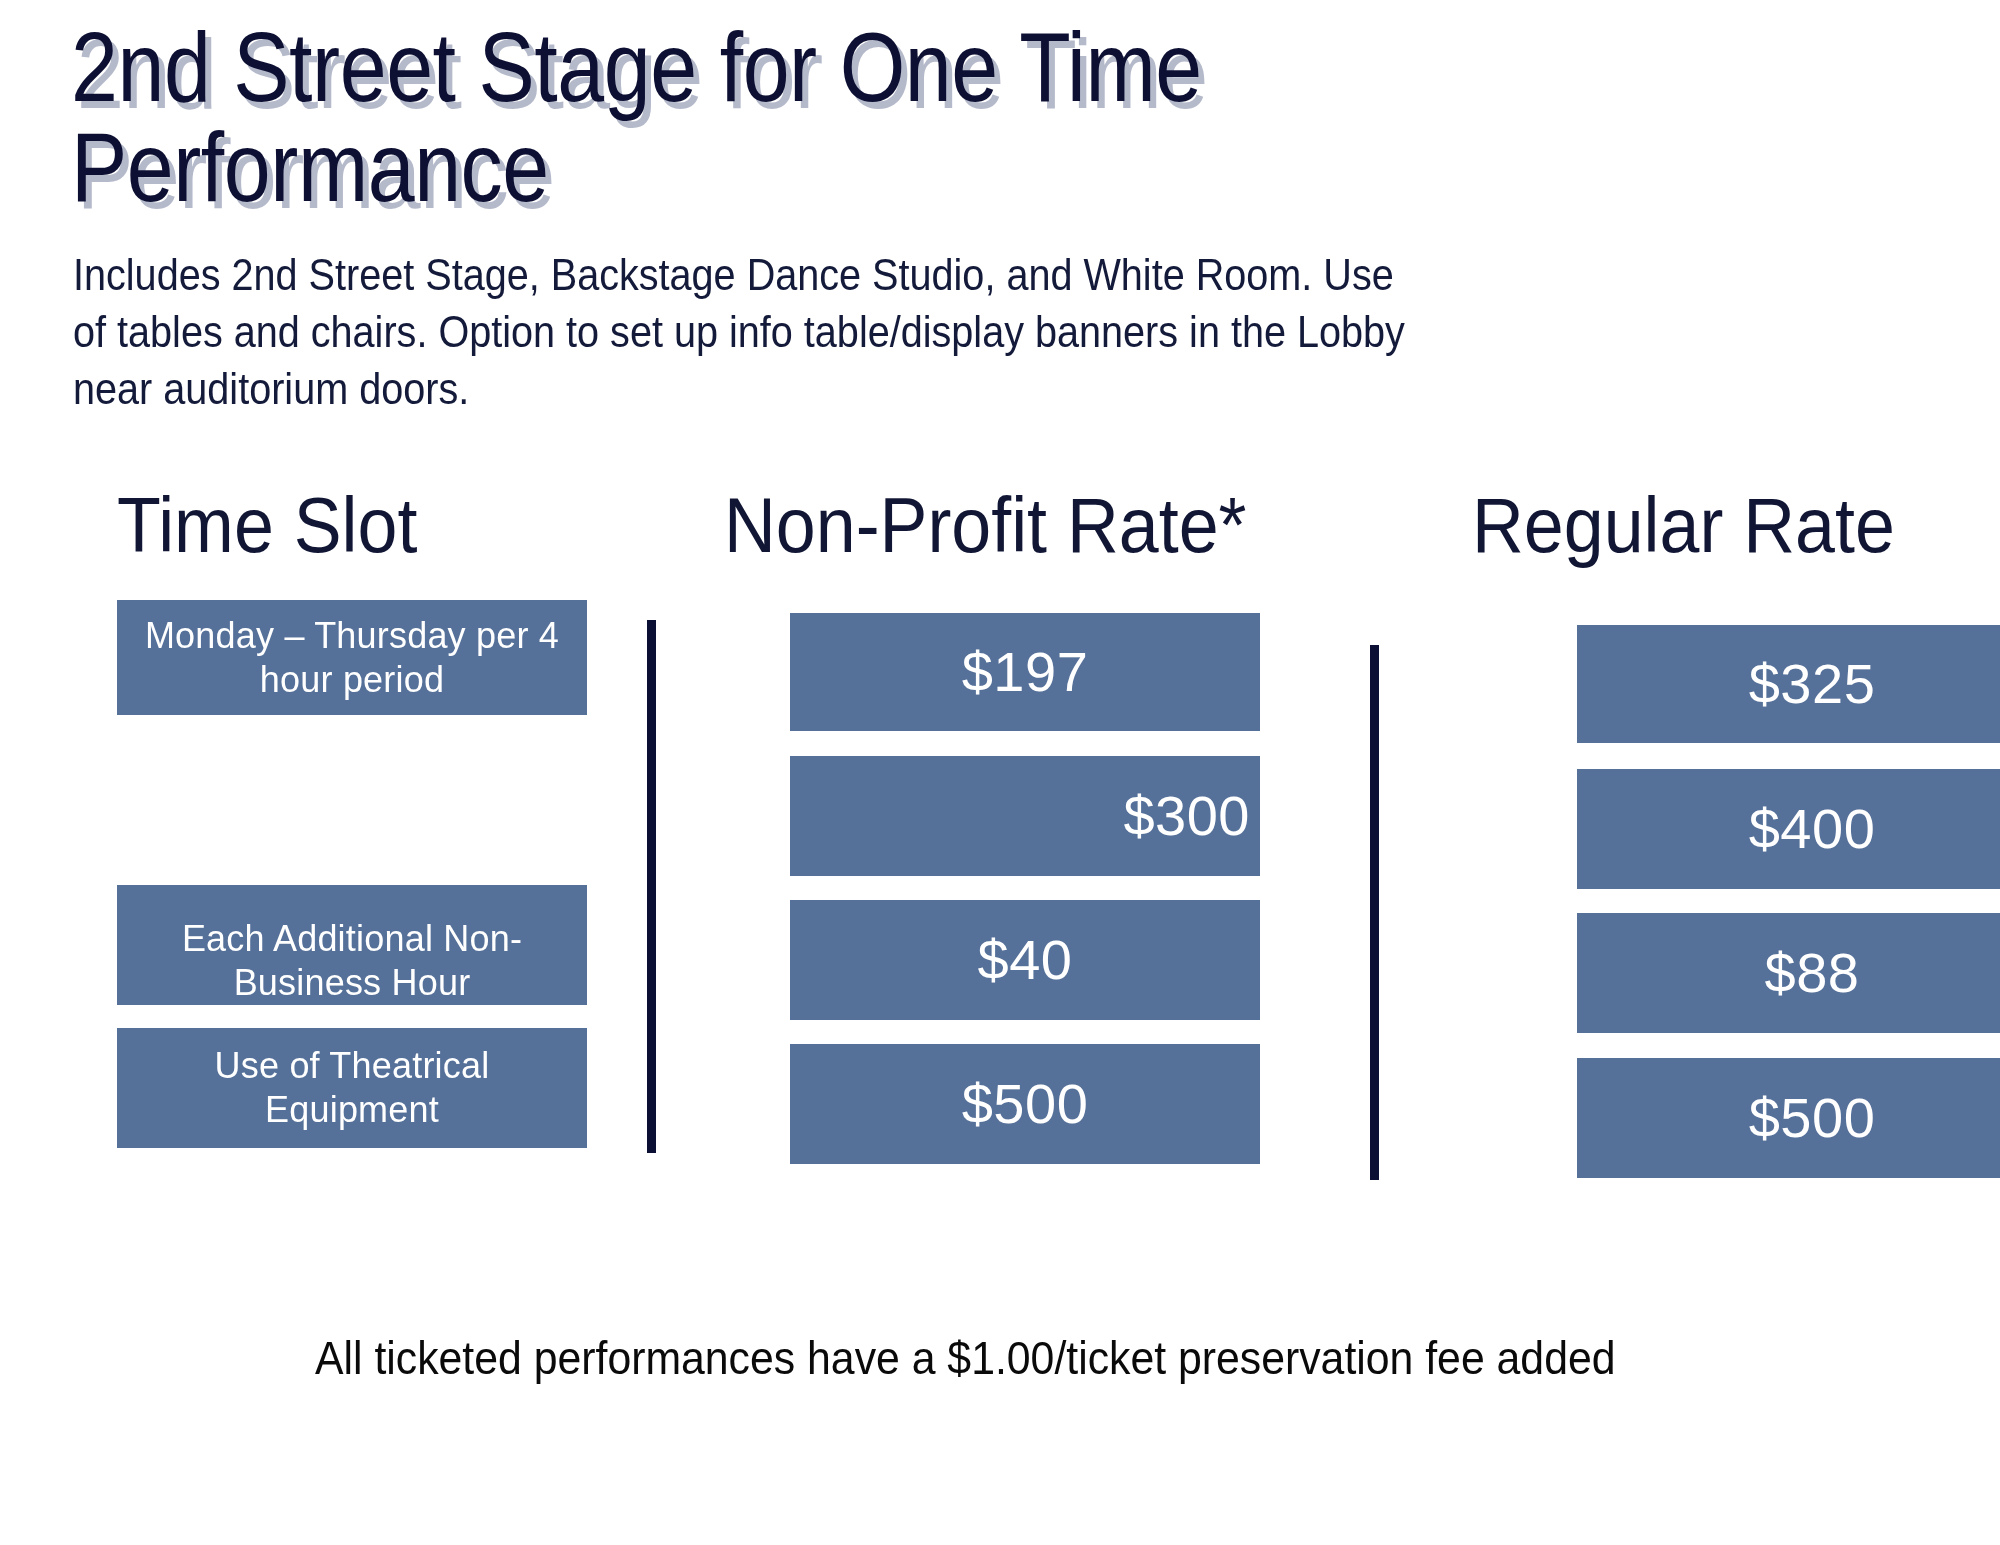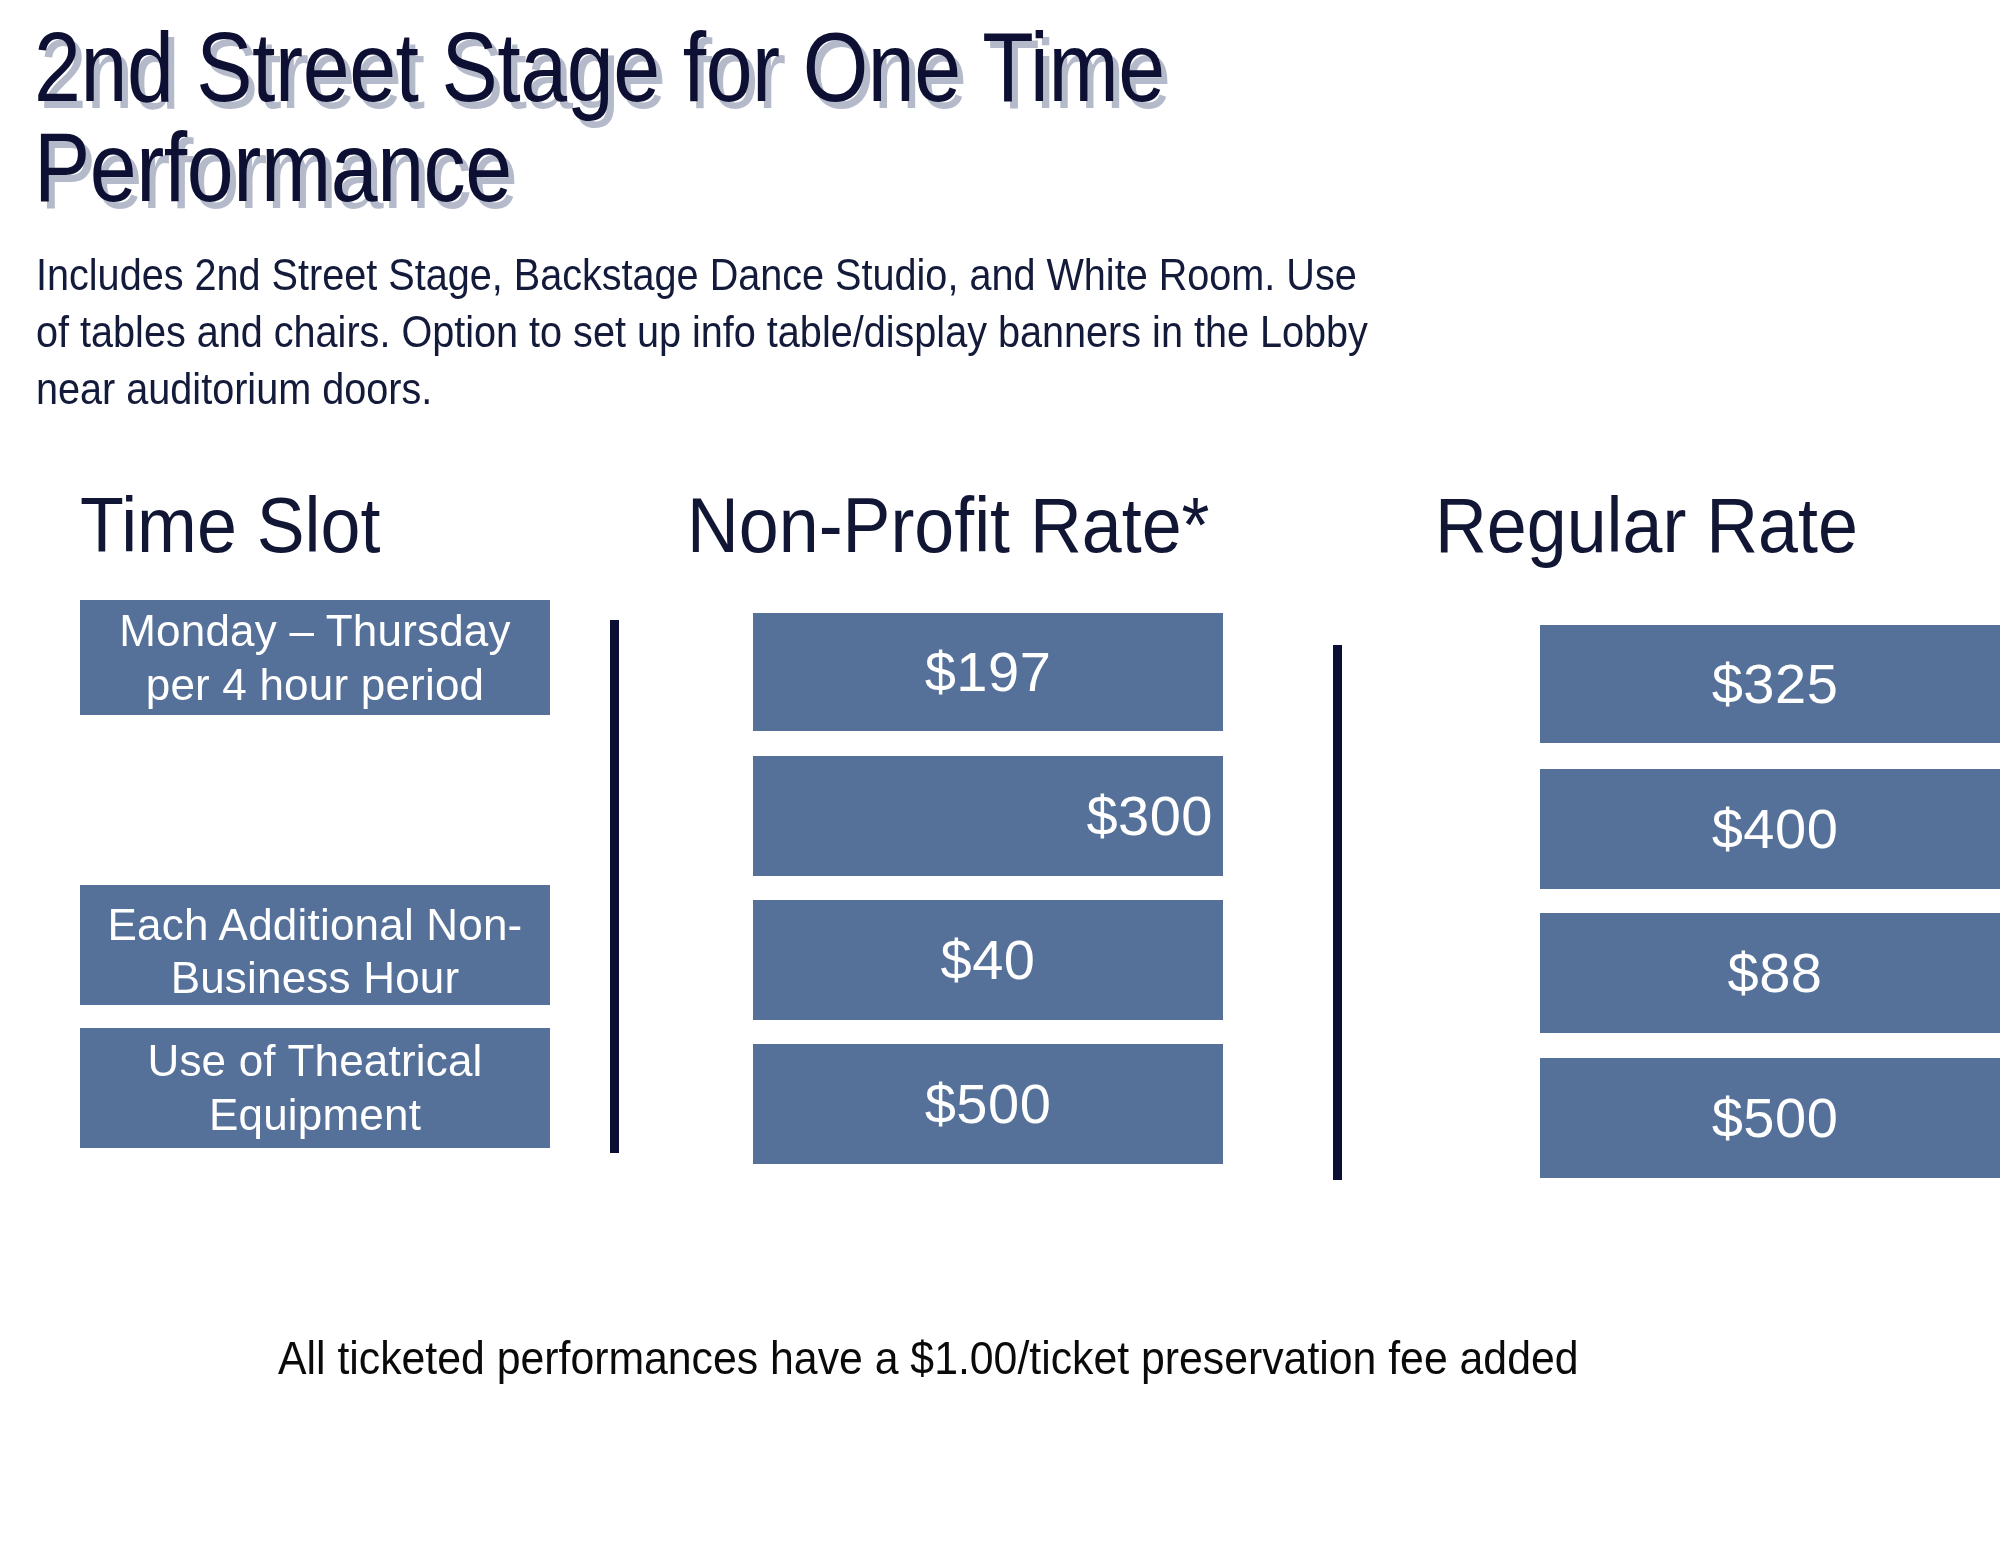--- a/index.html
+++ b/index.html
@@ -3,21 +3,21 @@
 <meta charset="utf-8">
 <style>
   html,body{margin:0;padding:0;}
   body{
     width:2000px;height:1545px;
     background:#ffffff;
     font-family:"Liberation Sans", sans-serif;
     overflow:hidden;
     position:relative;
   }
-  .page{position:relative;width:1664px;height:1545px;}
+  .page{position:relative;width:1664px;height:1545px;margin-left:37px;}
 
   
   .title{
     position:absolute;
     left:34px; top:18px;
     width:1520px;
     font-family:"Liberation Sans Narrow","Liberation Sans",sans-serif;
     font-size:98px;
     line-height:1.02;
     font-weight:400;
@@ -76,21 +76,21 @@
     display:flex;
     align-items:center;
     justify-content:center;
     text-align:center;
     box-sizing:border-box;
     padding:0 10px;
   }
   .bar-label{
     font-family:"Liberation Sans", sans-serif;
     font-weight:300;
-    font-size:44px;
+    font-size:36px;
     line-height:1.22;
     letter-spacing:0.2px;
   }
   .bar-price{
     font-family:"Liberation Sans", sans-serif;
     font-weight:300;
     font-size:56px;
     line-height:1;
     letter-spacing:0.5px;
   }

